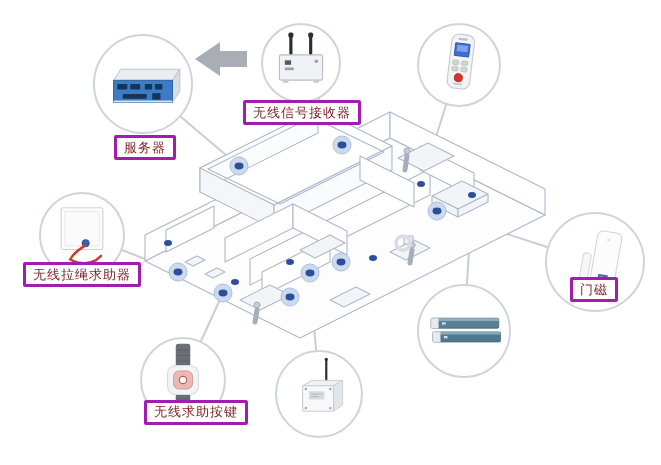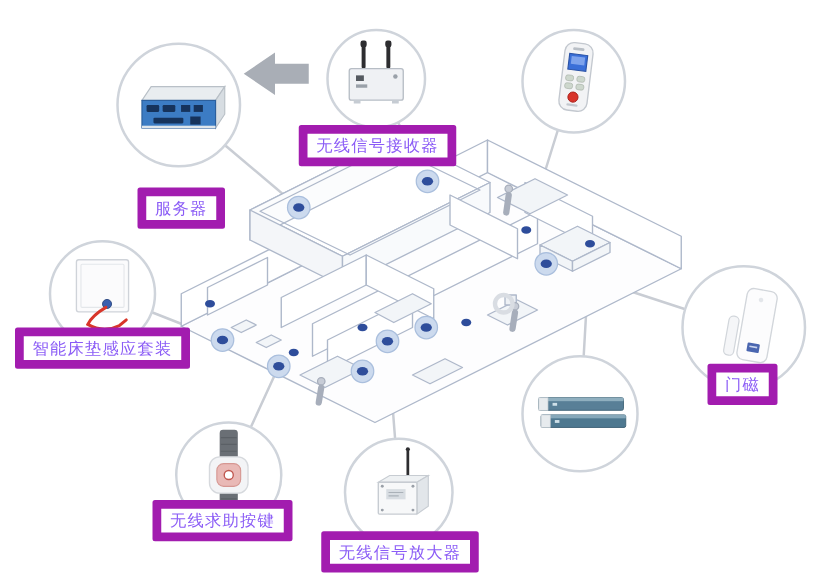--- a/index.html
+++ b/index.html
@@ -7,22 +7,22 @@
     position:relative;width:661px;height:465px;background:#ffffff;overflow:hidden;
     font-family:"Liberation Sans","DejaVu Sans",sans-serif;
   }
   .layer{position:absolute;left:0;top:0;}
   .node-circle{
     position:absolute;border-radius:50%;background:#ffffff;border:2px solid #cfd4db;
     display:flex;align-items:center;justify-content:center;box-sizing:border-box;
   }
   .node-label{
     position:absolute;transform:translateX(-50%);background:#ffffff;
-    border:7px solid #a21caf;border-radius:2px;padding:1px 7px;
-    font-size:13px;line-height:17px;color:#8b5cf6;letter-spacing:1px;white-space:nowrap;
+    border:3px solid #a21caf;border-radius:2px;padding:1px 7px;
+    font-size:13px;line-height:17px;color:#7f1d1d;letter-spacing:1px;white-space:nowrap;
   }
 </style>
 </head>
 <body>
 
 <div class="stage">
 
   <svg class="layer" width="661" height="465" viewBox="0 0 661 465">
 
     <g stroke="#c9cdd4" stroke-width="2" stroke-linecap="round" fill="none">
@@ -129,21 +129,21 @@
         <rect x="22" y="32" width="11" height="6" rx="1"></rect>
         <rect x="36" y="32" width="11" height="6" rx="1"></rect>
         <rect x="52" y="32" width="8" height="6"></rect>
         <rect x="63" y="32" width="8" height="6"></rect>
         <rect x="28" y="43" width="26" height="5" rx="1"></rect>
         <rect x="60" y="42" width="9" height="7"></rect>
       </g>
       <rect x="18" y="50" width="64" height="2" fill="#dfe6ec"></rect>
     </svg>
   </div>
-  <div class="node-label" style="left:145px;top:150px;">服务器</div>
+  <div class="node-label" style="left:145px;top:135px;">服务器</div>
 
   <div class="node-circle" style="left:261px;top:23px;width:80px;height:80px;">
     <svg width="72" height="72" viewBox="0 0 80 80">
       <g fill="#2d2d30">
         <rect x="27" y="9" width="3.5" height="22" rx="1.5"></rect>
         <rect x="49" y="9" width="3.5" height="22" rx="1.5"></rect>
         <rect x="26" y="6" width="5.5" height="6" rx="2"></rect>
         <rect x="48" y="6" width="5.5" height="6" rx="2"></rect>
       </g>
       <rect x="16" y="31" width="48" height="28" rx="2" fill="#eff1f4" stroke="#b7bdc5" stroke-width="1.2"></rect>
@@ -176,74 +176,73 @@
   </div>
 
   <div class="node-circle" style="left:39px;top:192px;width:86px;height:86px;">
     <svg width="78" height="78" viewBox="0 0 86 86">
       <rect x="20" y="13" width="46" height="46" rx="2" fill="#fbfbfc" stroke="#cfd3d9" stroke-width="1.2"></rect>
       <rect x="24" y="17" width="38" height="38" rx="1" fill="none" stroke="#e4e7ea" stroke-width="1"></rect>
       <circle cx="47" cy="52" r="4" fill="#3a5fae" stroke="#2b477f" stroke-width="0.8"></circle>
       <path d="M46,55 Q34,62 30,70 Q44,78 58,71 L64,66" fill="none" stroke="#d8362a" stroke-width="2.6" stroke-linecap="round"></path>
     </svg>
   </div>
-  <div class="node-label" style="left:82px;top:262px;">智能床垫感应套装</div>
+  <div class="node-label" style="left:82px;top:262px;">无线拉绳求助器</div>
 
   <div class="node-circle" style="left:545px;top:212px;width:100px;height:100px;">
     <svg width="90" height="90" viewBox="0 0 100 100">
       <g transform="rotate(10 60 50)">
         <rect x="48" y="16" width="27" height="64" rx="6" fill="#fcfcfd" stroke="#d2d6db" stroke-width="1.2"></rect>
         <circle cx="61" cy="25" r="2" fill="#e3e6ea"></circle>
         <rect x="56" y="64" width="11" height="8" rx="1" fill="#4a66b0"></rect>
         <rect x="58" y="66.5" width="7" height="1.5" fill="#c9d4ee"></rect>
       </g>
       <g transform="rotate(10 40 60)">
         <rect x="34" y="40" width="9" height="35" rx="4" fill="#f5f6f8" stroke="#d2d6db" stroke-width="1.1"></rect>
       </g>
     </svg>
   </div>
-  <div class="node-label" style="left:594px;top:291px;">门磁</div>
+  <div class="node-label" style="left:594px;top:277px;">门磁</div>
 
   <div class="node-circle" style="left:140px;top:337px;width:86px;height:86px;">
     <svg width="78" height="78" viewBox="0 0 86 86">
       <rect x="35" y="3" width="16" height="80" rx="3" fill="#6a6f75"></rect>
       <g stroke="#5b6066" stroke-width="1">
         <line x1="36" y1="10" x2="50" y2="10"></line>
           <line x1="36" y1="16" x2="50" y2="16"></line>
         <line x1="36" y1="22" x2="50" y2="22"></line>
           <line x1="36" y1="64" x2="50" y2="64"></line>
         <line x1="36" y1="70" x2="50" y2="70"></line>
           <line x1="36" y1="76" x2="50" y2="76"></line>
       </g>
       <rect x="26" y="27" width="34" height="32" rx="9" fill="#f3f4f6" stroke="#d6d9dd" stroke-width="1.2"></rect>
       <rect x="32.5" y="33" width="21" height="20" rx="6" fill="#e9b9b6" stroke="#d69792" stroke-width="1"></rect>
       <circle cx="43" cy="43" r="4" fill="#ffffff" stroke="#c0574f" stroke-width="1.2"></circle>
     </svg>
   </div>
-  <div class="node-label" style="left:178px;top:400px;">无线求助按键</div>
+  <div class="node-label" style="left:196px;top:400px;font-family:Liberation Mono, monospace;">无线求助按键</div>
 
   <div class="node-circle" style="left:275px;top:350px;width:88px;height:88px;">
     <svg width="80" height="80" viewBox="0 0 88 88">
       <line x1="52" y1="7" x2="52" y2="31" stroke="#2d2d30" stroke-width="2.4"></line>
       <circle cx="52" cy="6" r="1.8" fill="#2d2d30"></circle>
       <polygon points="26,35 36,29 70,29 60,35" fill="#eef1f3" stroke="#c7ccd2" stroke-width="1"></polygon>
       <polygon points="60,35 70,29 70,56 60,63" fill="#e2e6ea" stroke="#c7ccd2" stroke-width="1"></polygon>
       <rect x="26" y="35" width="34" height="28" rx="1" fill="#f7f8f9" stroke="#c7ccd2" stroke-width="1.2"></rect>
       <rect x="33" y="41" width="17" height="9" fill="#d8dde2"></rect>
       <line x1="35" y1="44" x2="48" y2="44" stroke="#aab1b8" stroke-width="1"></line>
       <line x1="35" y1="47" x2="44" y2="47" stroke="#aab1b8" stroke-width="1"></line>
       <g fill="#9aa0a8">
         <circle cx="29.5" cy="38.5" r="1.3"></circle>
           <circle cx="56.5" cy="38.5" r="1.3"></circle>
         <circle cx="29.5" cy="59.5" r="1.3"></circle>
           <circle cx="56.5" cy="59.5" r="1.3"></circle>
       </g>
     </svg>
   </div>
-  <div class="node-label" style="left:320px;top:425px;">无线信号放大器</div>
 
   <div class="node-circle" style="left:417px;top:284px;width:94px;height:94px;">
     <svg width="86" height="86" viewBox="0 0 94 94">
       <g>
         <rect x="11" y="33" width="74" height="11" rx="1.5" fill="#587f97" stroke="#3e6175" stroke-width="0.8"></rect>
         <rect x="11" y="33" width="74" height="3" fill="#8fafbf"></rect>
         <rect x="11" y="33" width="8" height="11" fill="#e7ebee" stroke="#c4cbd1" stroke-width="0.6"></rect>
         <rect x="23" y="37.5" width="4" height="2.5" fill="#cfe0e9"></rect>
       </g>
       <g>

